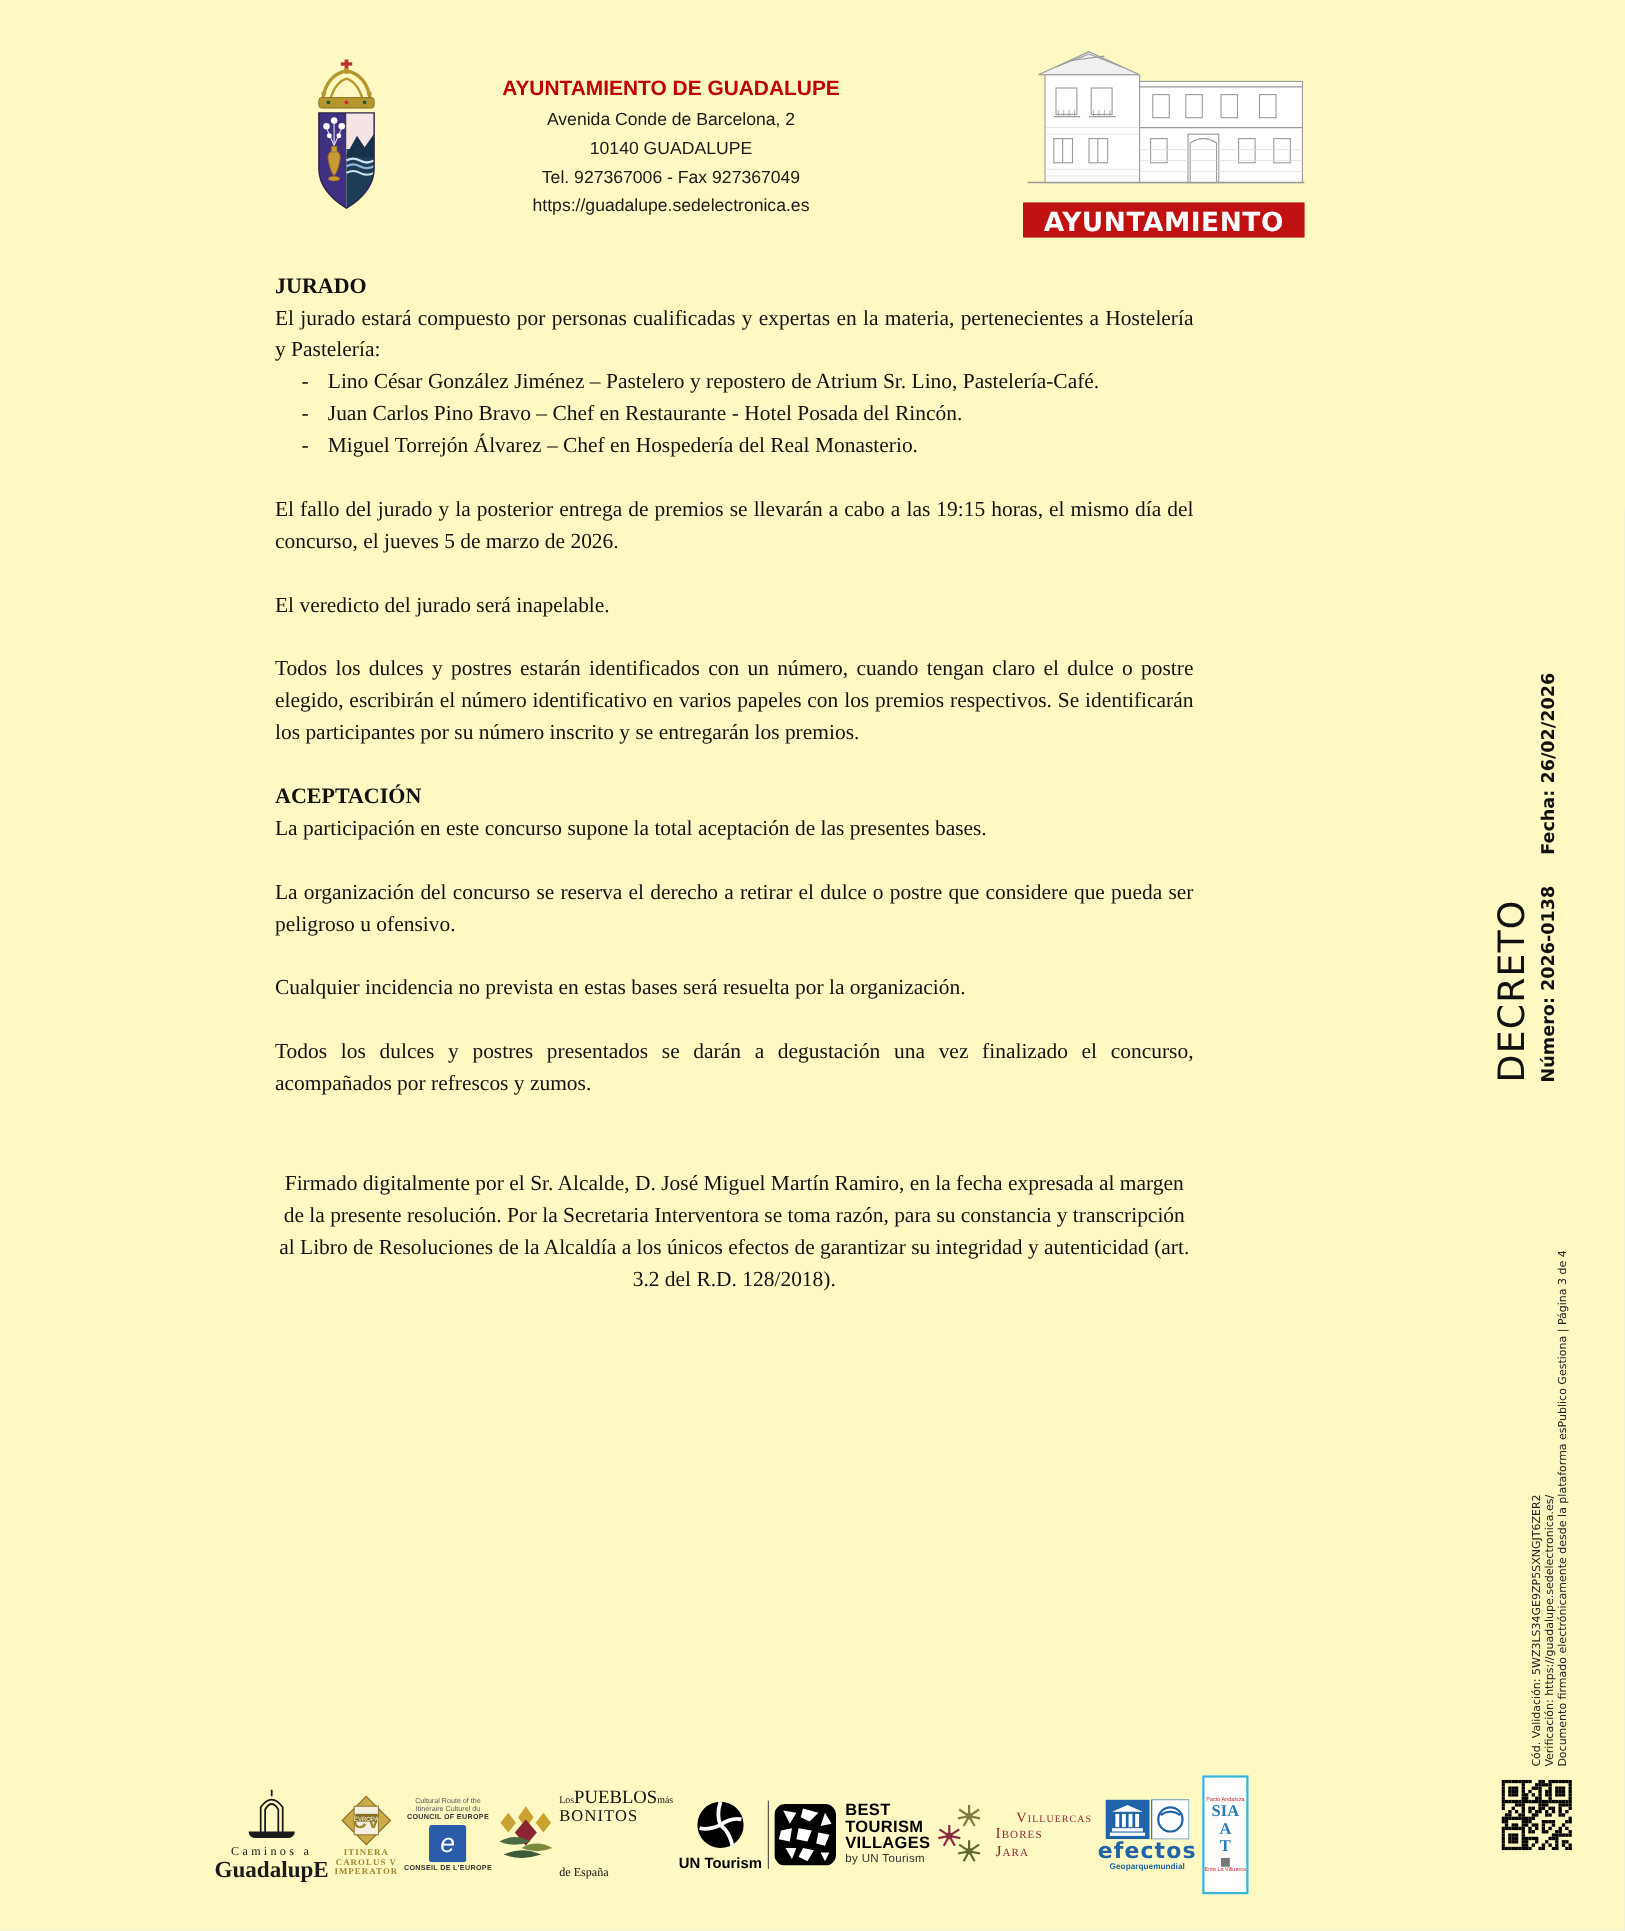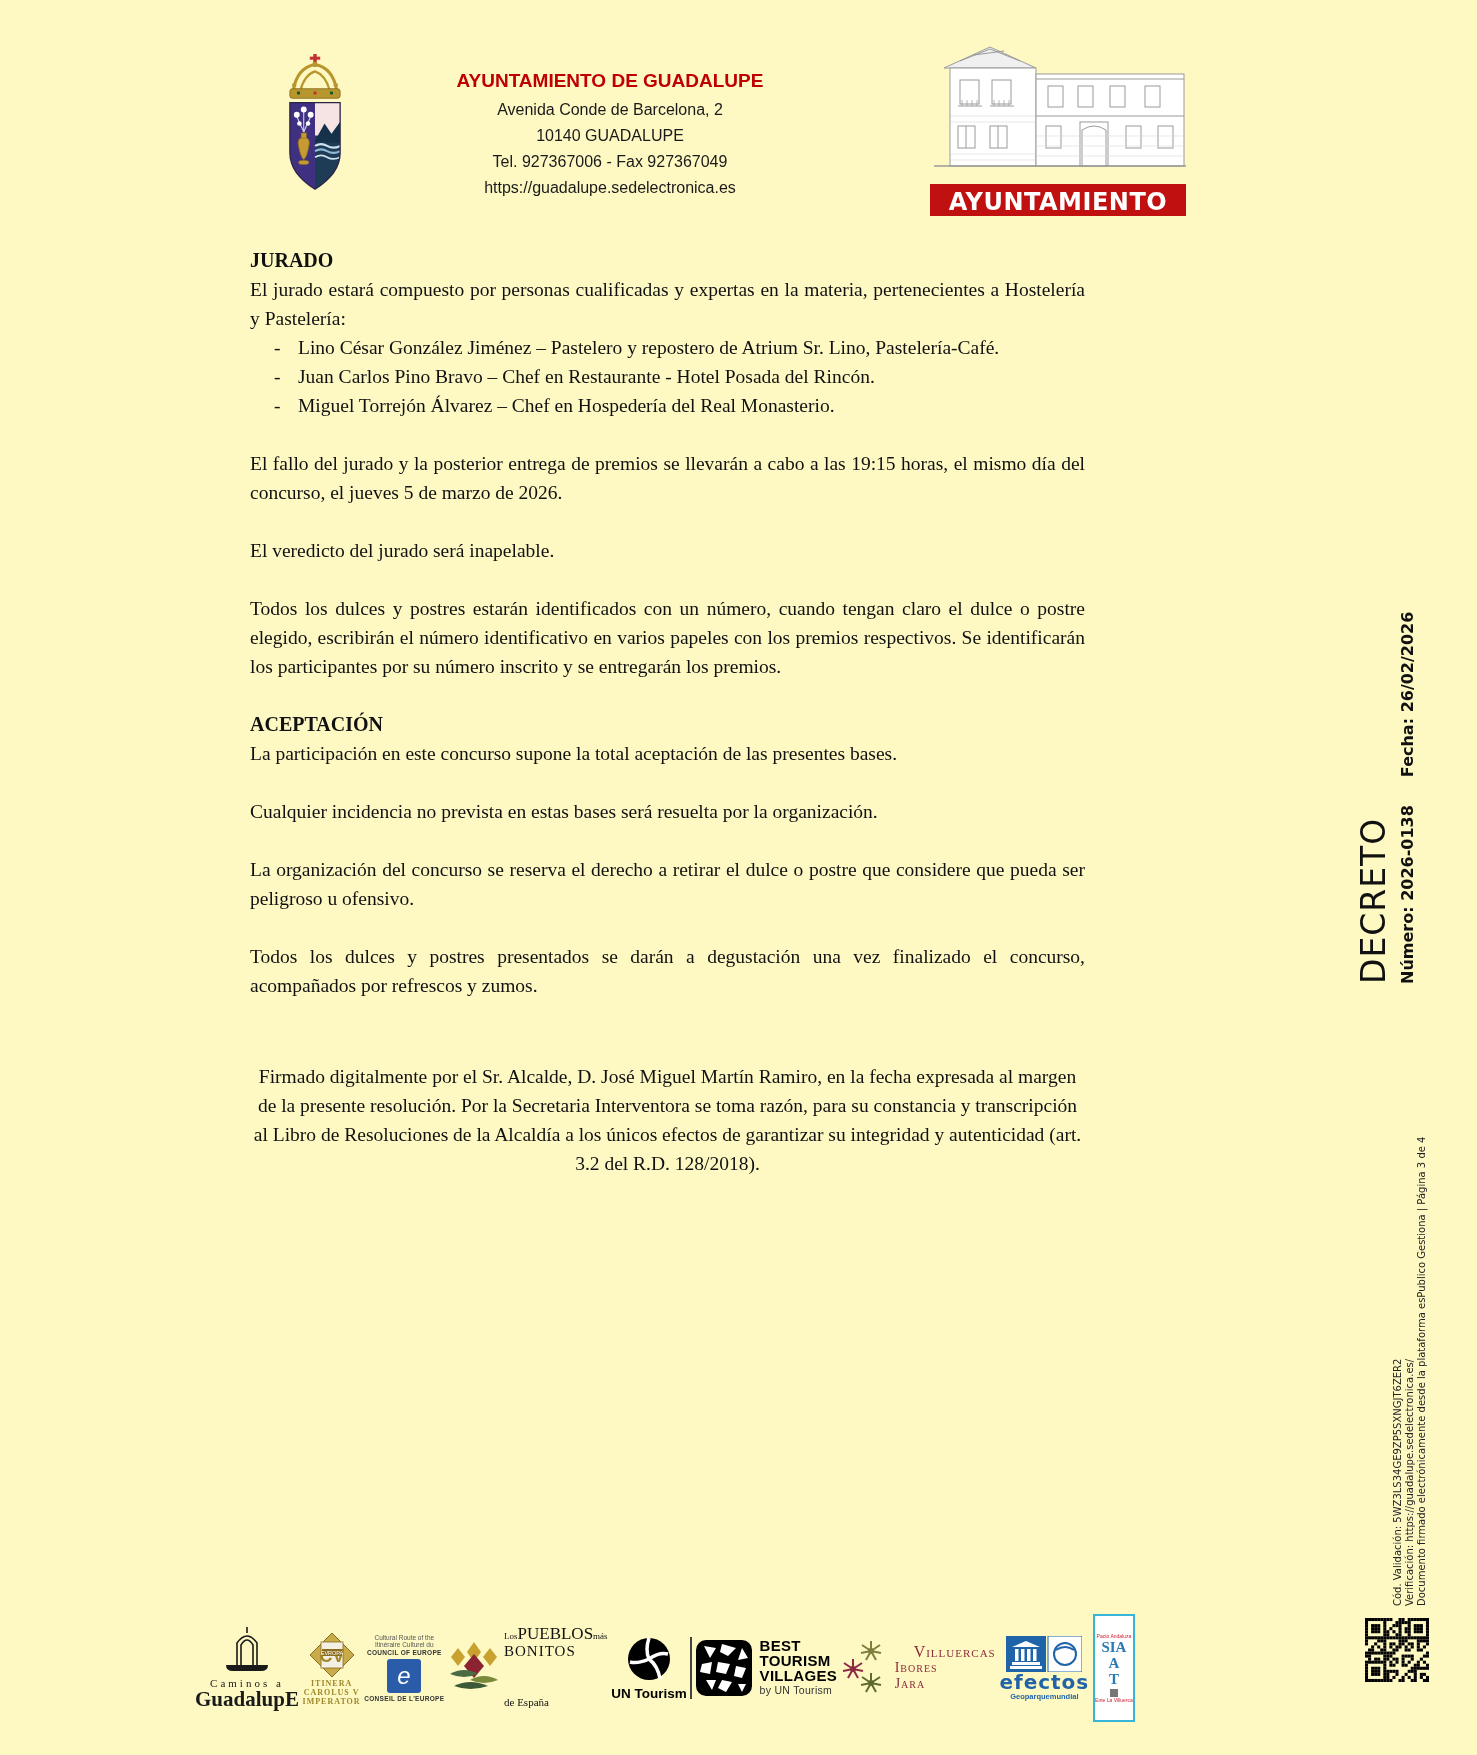--- a/index.html
+++ b/index.html
@@ -50,21 +50,21 @@
   .pueblos-sm{font-size:9px;}
   .pueblos-lg{font-size:17px;}
   .pueblos-md{font-size:15px;letter-spacing:1px;}
   .unt-label{font-weight:bold;font-size:13.5px;color:#000;margin-top:4px;}
   .btv-wrap{display:flex;align-items:center;gap:8px;}
   .btv-txt{text-align:left;font-weight:bold;font-size:15px;line-height:15px;color:#000;letter-spacing:.3px;}
   .btv-by{font-weight:normal;font-size:10.5px;color:#333;margin-top:0;}
   .divider{width:1.5px;height:62px;background:#444;}
   .vij-wrap{display:flex;align-items:center;gap:6px;}
   .vij-txt{font-family:"Liberation Serif",serif;color:#8c2b3d;text-align:left;line-height:16px;}
-  .vij-l1{font-size:16px;letter-spacing:1px;margin-left:19px;}
+  .vij-l1{font-size:13px;letter-spacing:1px;margin-left:19px;}
   .vij-l2,.vij-l3{font-size:14px;letter-spacing:1px;}
   .unesco-name{font-family:"DejaVu Sans",sans-serif;font-weight:bold;font-size:20px;color:#1f63a8;letter-spacing:1px;line-height:20px;}
   .unesco-sub{font-size:7.5px;color:#1f63a8;font-weight:bold;}
   .siaat{width:38px;height:104px;border:2.5px solid #35b6d9;display:flex;flex-direction:column;
          align-items:center;justify-content:center;gap:0;background:#fff;}
   .siaat .red{font-size:5px;color:#c23;line-height:6px;}
   .siaat .blu{font-family:"Liberation Serif",serif;font-weight:bold;color:#2a7ab5;font-size:15px;line-height:16px;}
   .siaat .qrm{width:8px;height:8px;background:#777;margin-top:2px;}
   svg text{font-family:"Liberation Sans",sans-serif;}
 </style>
@@ -201,22 +201,22 @@
     <div class="li">
       <span class="dash">-</span>
       <span>Miguel Torrejón Álvarez – Chef en Hospedería del Real Monasterio.</span>
     </div>
     <div class="gap29"></div>
     <p class="b">El fallo del jurado y la posterior entrega de premios se llevarán a cabo a las 19:15 horas, el mismo día del concurso, el jueves 5 de marzo de 2026.</p>
     <p class="b">El veredicto del jurado será inapelable.</p>
     <p class="b">Todos los dulces y postres estarán identificados con un número, cuando tengan claro el dulce o postre elegido, escribirán el número identificativo en varios papeles con los premios respectivos. Se identificarán los participantes por su número inscrito y se entregarán los premios.</p>
     <div class="h">ACEPTACIÓN</div>
     <p class="b">La participación en este concurso supone la total aceptación de las presentes bases.</p>
+    <p class="b">La organización del concurso se reserva el derecho a retirar el dulce o postre que considere que pueda ser peligroso u ofensivo.</p>
     <p class="b">Cualquier incidencia no prevista en estas bases será resuelta por la organización.</p>
-    <p class="b">La organización del concurso se reserva el derecho a retirar el dulce o postre que considere que pueda ser peligroso u ofensivo.</p>
     <p class="b0">Todos los dulces y postres presentados se darán a degustación una vez finalizado el concurso, acompañados por refrescos y zumos.</p>
     <p class="sig">Firmado digitalmente por el Sr. Alcalde, D. José Miguel Martín Ramiro, en la fecha expresada al margen de la presente resolución. Por la Secretaria Interventora se toma razón, para su constancia y transcripción al Libro de Resoluciones de la Alcaldía a los únicos efectos de garantizar su integridad y autenticidad (art. 3.2 del R.D. 128/2018).</p>
   </div>
 
   <div class="rot decreto">DECRETO</div>
   <div class="rot numfec">
     <span>Número: 2026-0138</span>
     <span>Fecha: 26/02/2026</span>
   </div>
   <div class="rot tiny tiny1">Cód. Validación: 5WZ3LS34GE9ZP5SXNGJT6ZER2</div>

